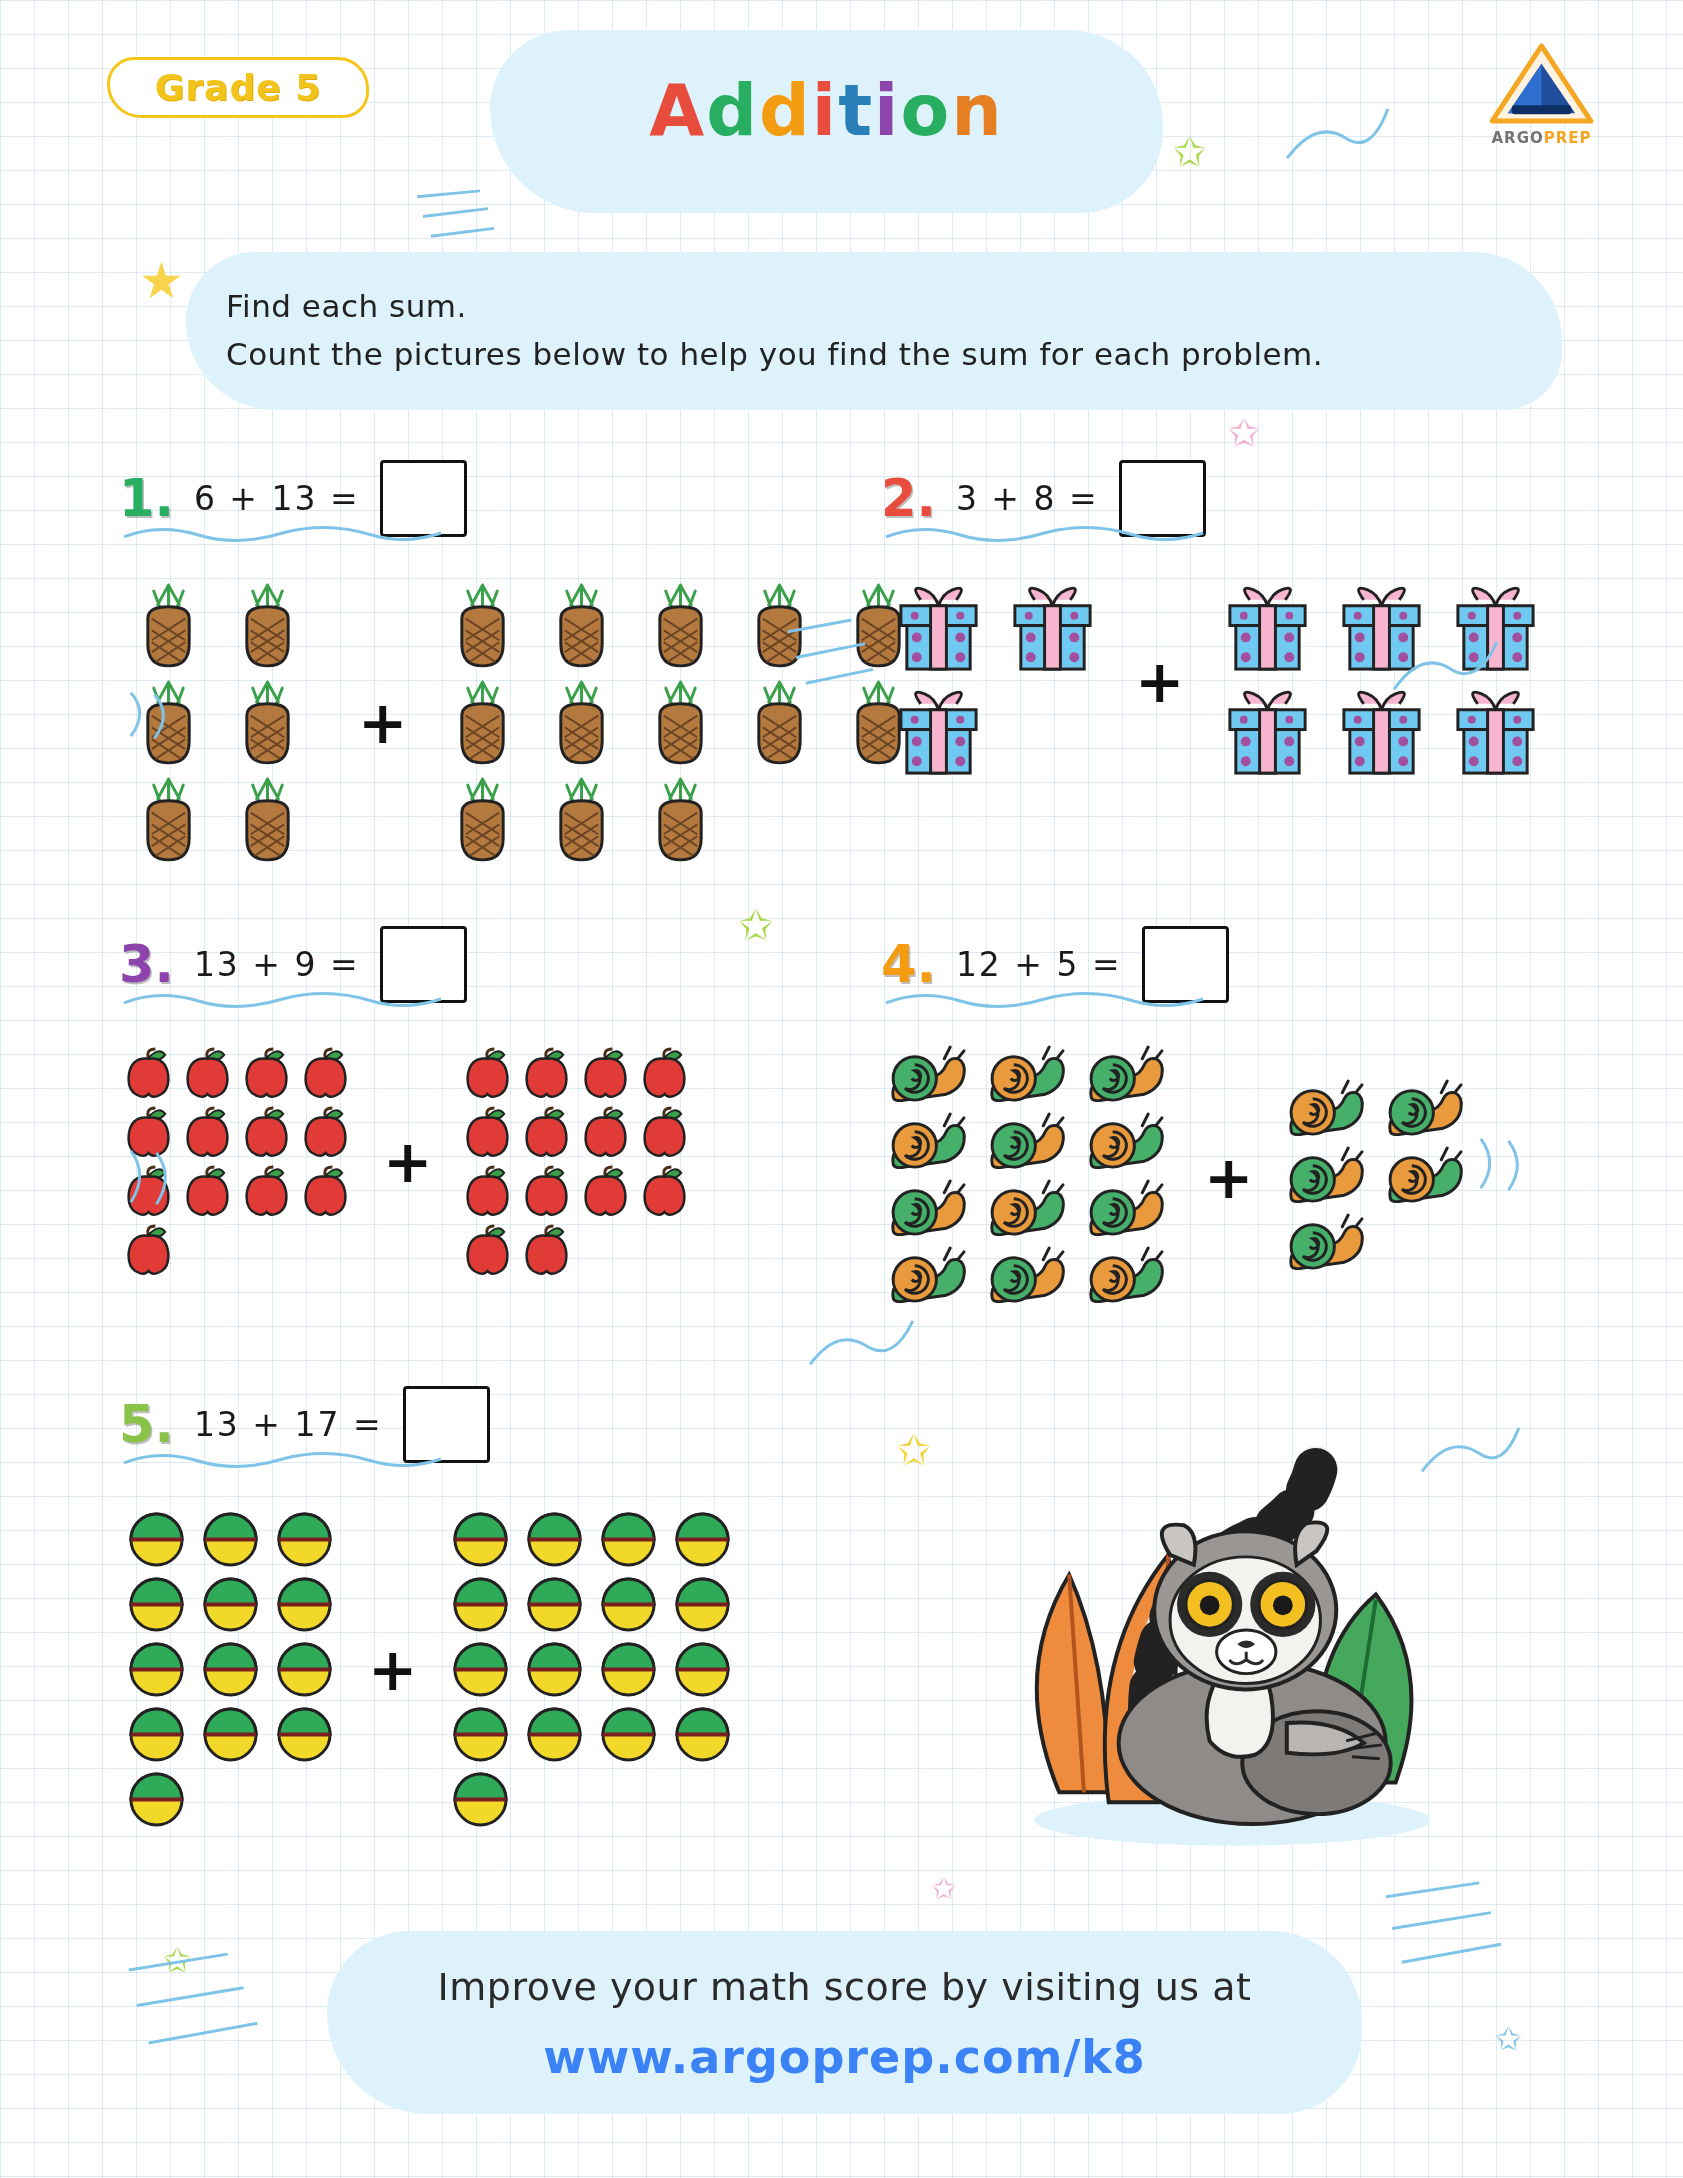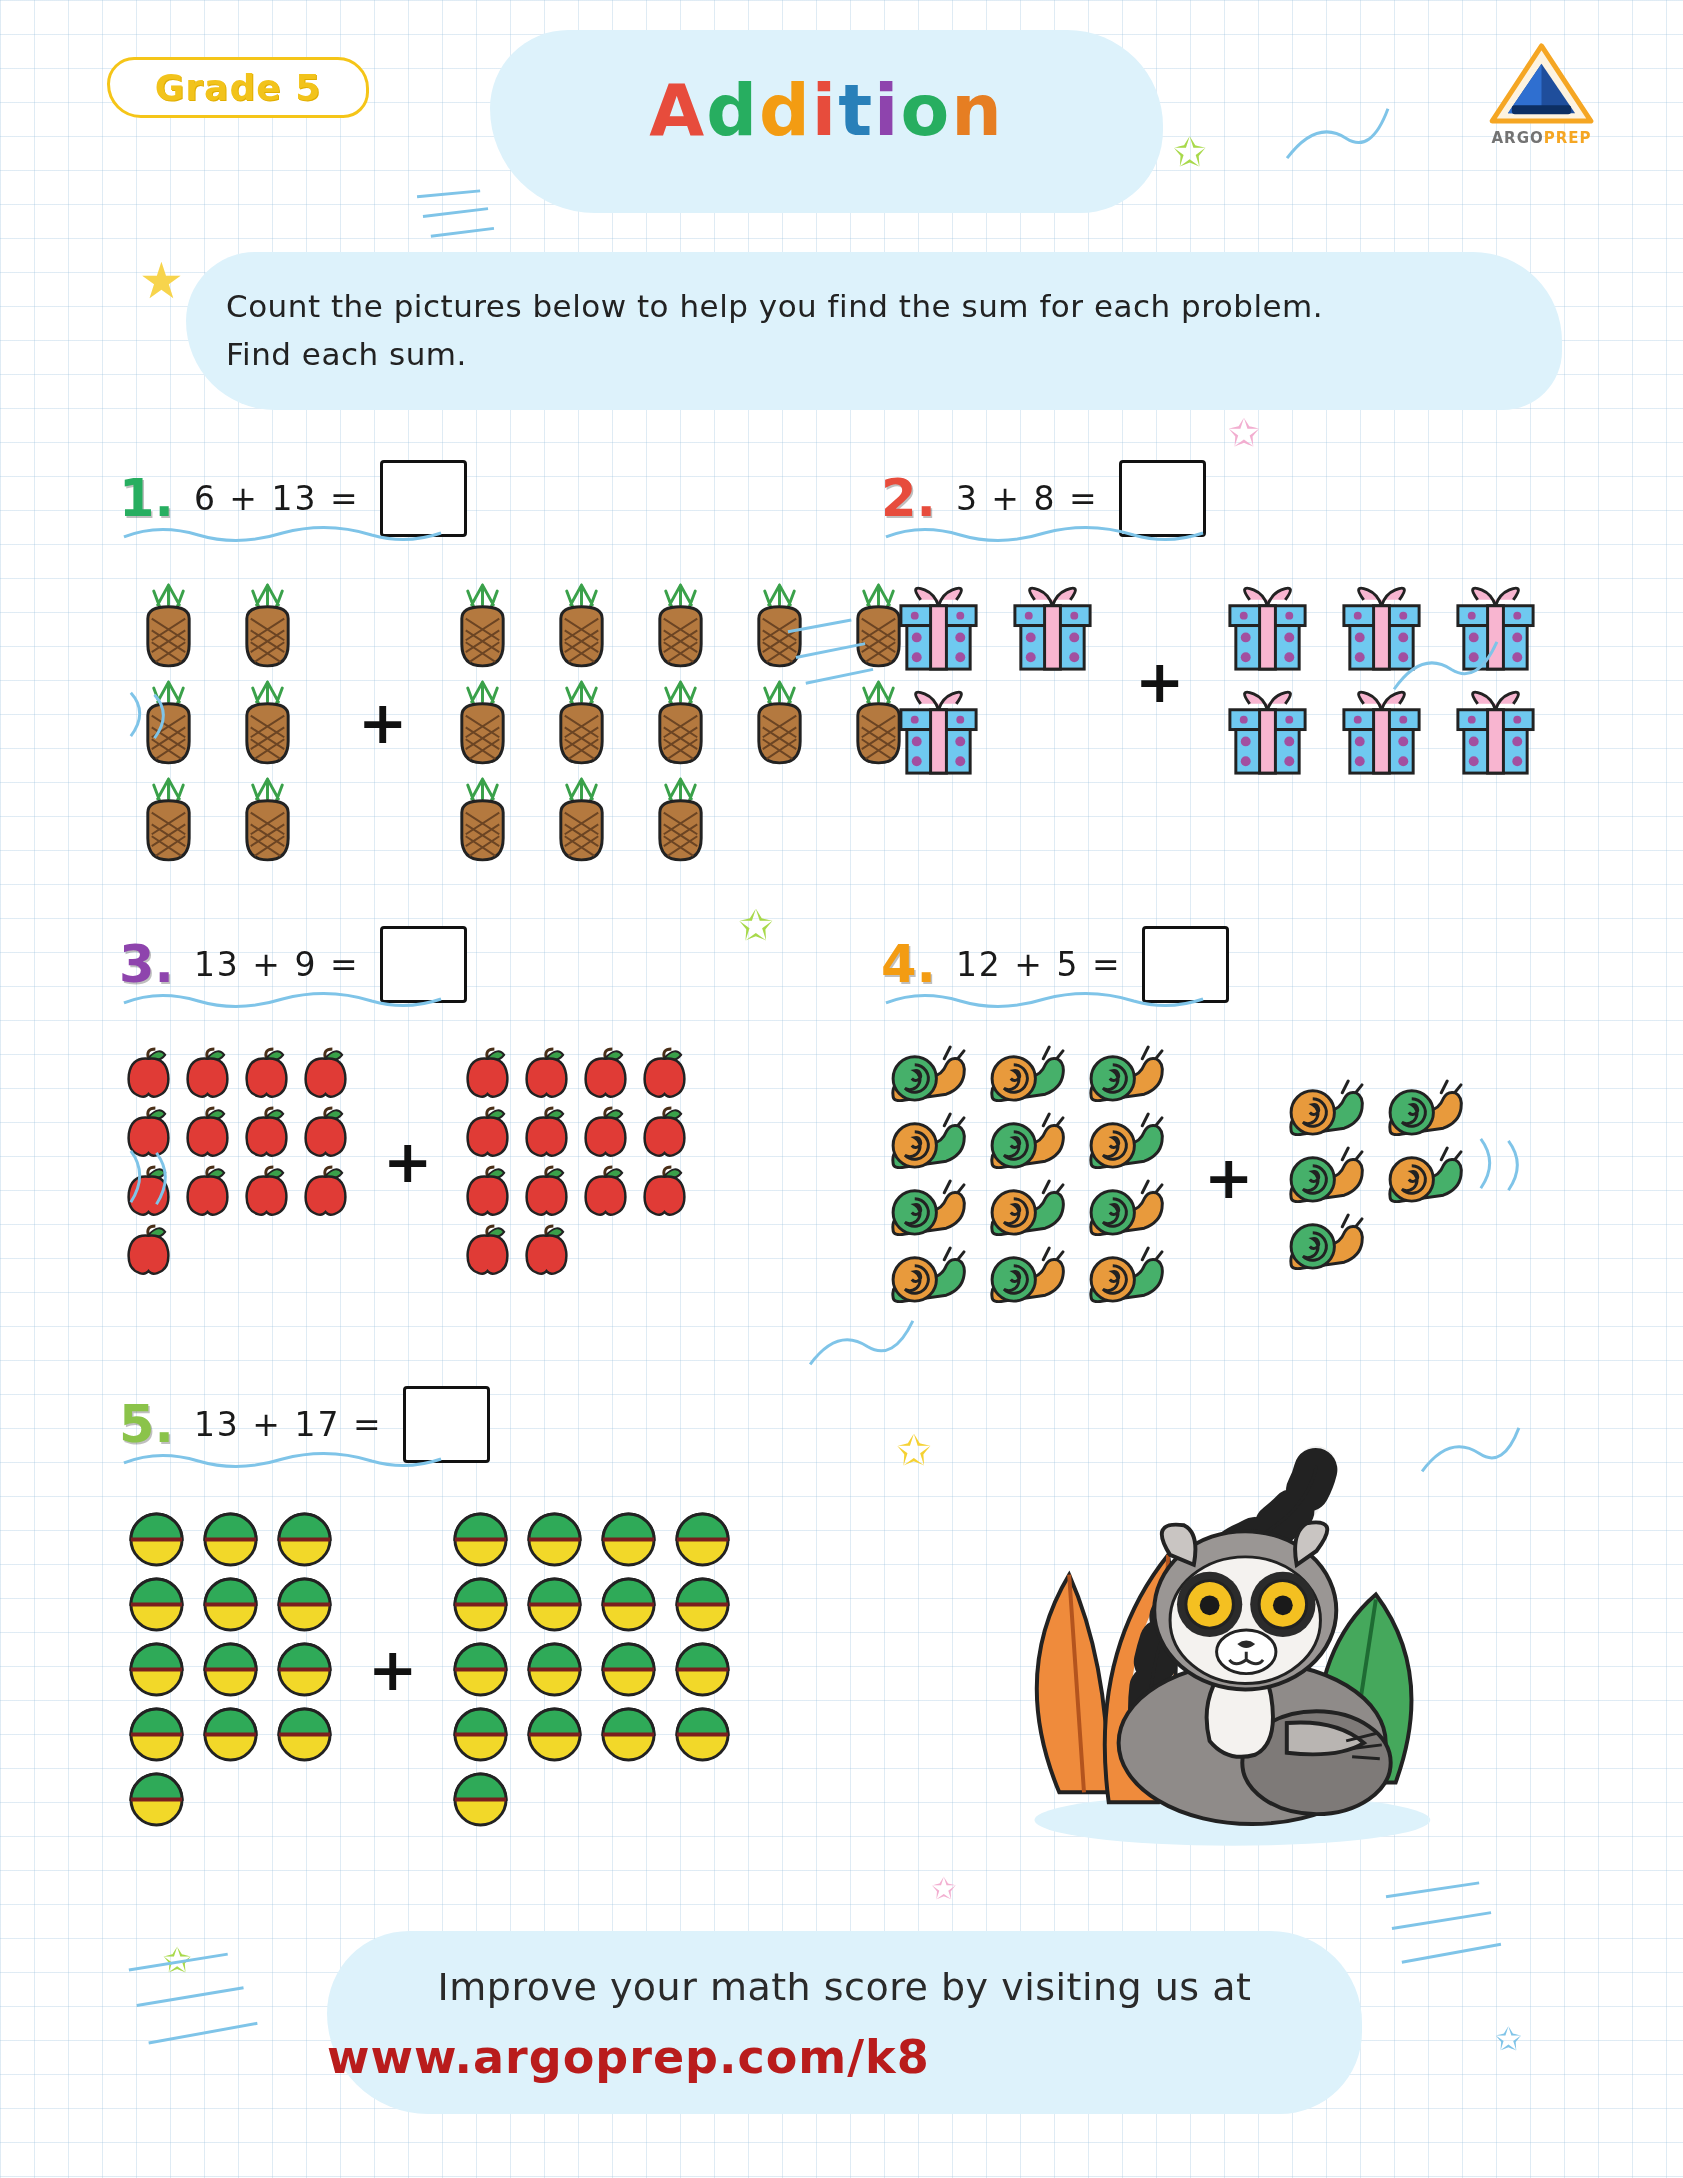--- a/index.html
+++ b/index.html
@@ -117,22 +117,22 @@
   
   .footer-bubble{
     position:absolute;left:327px;top:1931px;width:1035px;height:183px;
     background:#ddf2fb;border-radius:89px 99px 89px 109px;
   }
   .footer-line1{
     position:absolute;left:327px;top:1965px;width:1035px;text-align:center;
     font-size:38px;color:#2a2a2a;letter-spacing:0.5px;
   }
   .footer-line2{
-    position:absolute;left:327px;top:2030px;width:1035px;
-    font-size:46px;font-weight:bold;color:#b91c1c;letter-spacing:1px;
+    position:absolute;left:327px;top:2030px;width:1035px;text-align:center;
+    font-size:46px;font-weight:bold;color:#3b82f6;letter-spacing:1px;
   }
 
   .doodle{position:absolute;z-index:1;}
 </style>
 </head>
 <body>
 
 <div class="grid-bg"></div>
 
 <div class="page">
@@ -155,22 +155,22 @@
         <path d="M54 22 L54 72 L20 72 Z" fill="#2f6fd0"></path>
         <rect x="24" y="64" width="60" height="9" rx="3" fill="#0d2f63"></rect>
       </svg>
     </div>
     <div class="logo-label"><span class="a">ARGO</span><span class="b">PREP</span></div>
   </div>
 
   <div class="instr-bubble"></div>
   <div class="star-instr">★</div>
   <div class="instr-text">
+    <div>Find each sum.</div>
     <div>Count the pictures below to help you find the sum for each problem.</div>
-    <div>Find each sum.</div>
   </div>
 
   <div class="problem" style="left:119px;top:460px;">
     <div class="prob-head">
       <span class="prob-num n1">1.</span>
       <span class="prob-eq">6 + 13 =</span>
       <span class="ans-box"></span>
     </div>
     <svg class="underline-squiggle" viewBox="0 0 330 26">
       <path d="M5 16 Q40 2 80 14 Q120 26 165 12 Q210 0 255 14 Q290 24 325 12" fill="none" stroke="#7fc4e8" stroke-width="3"></path>

